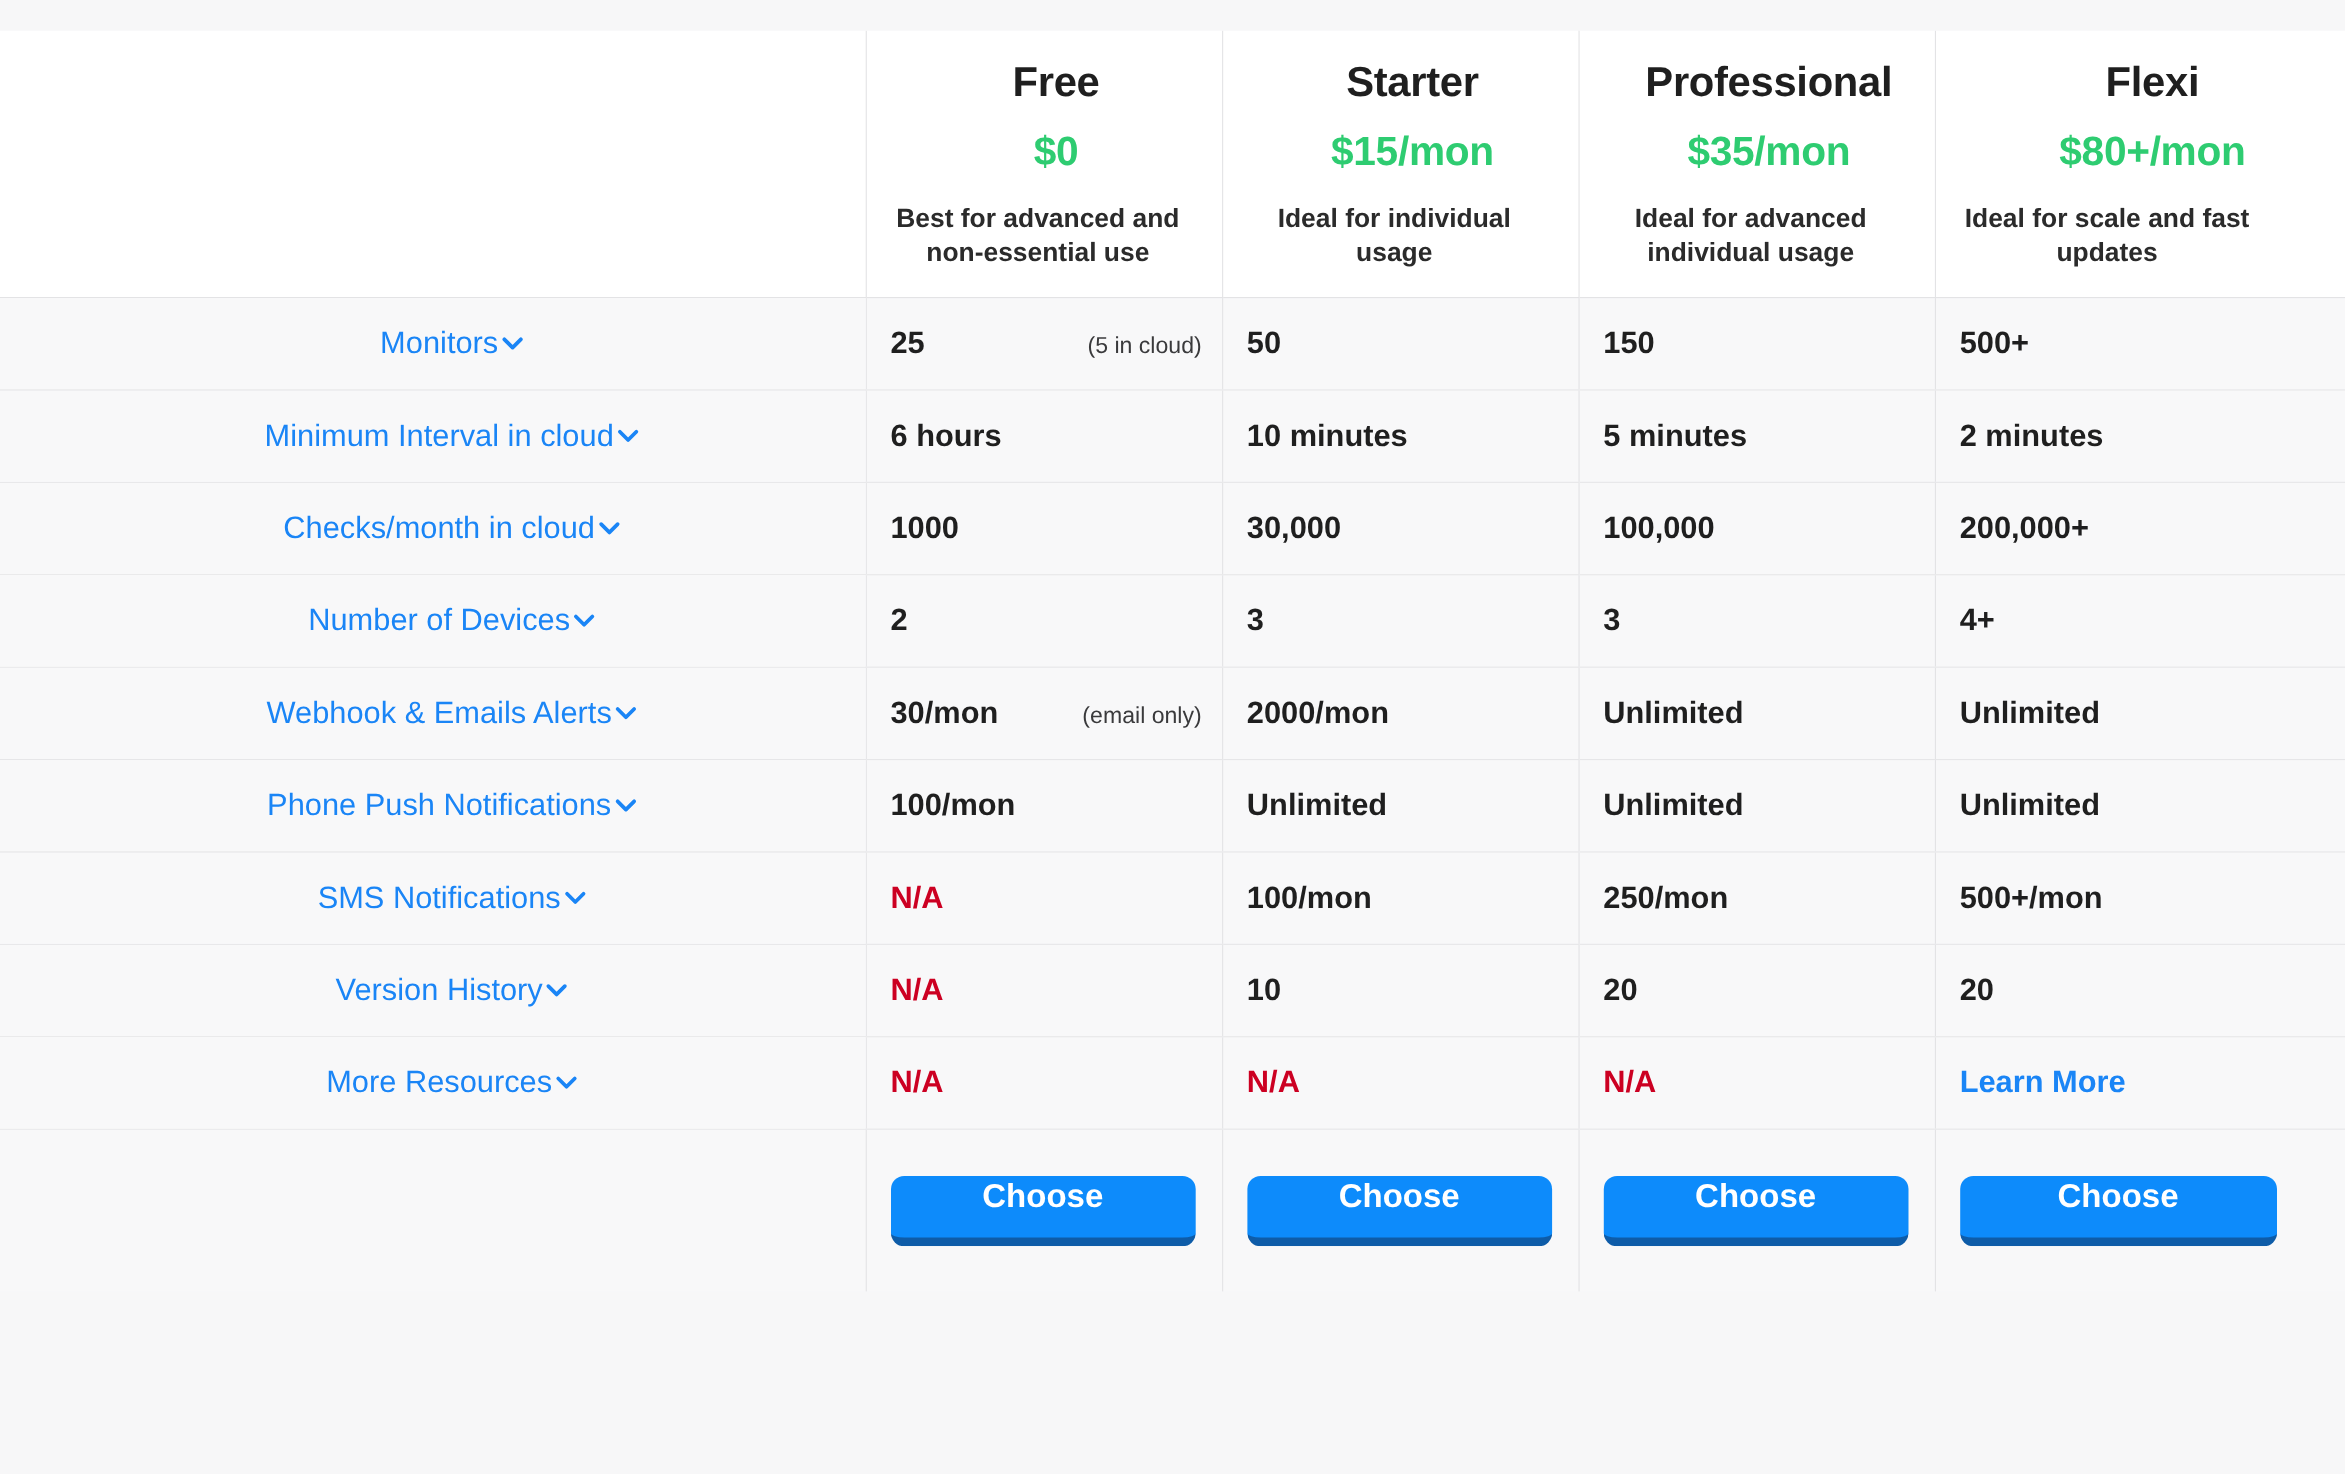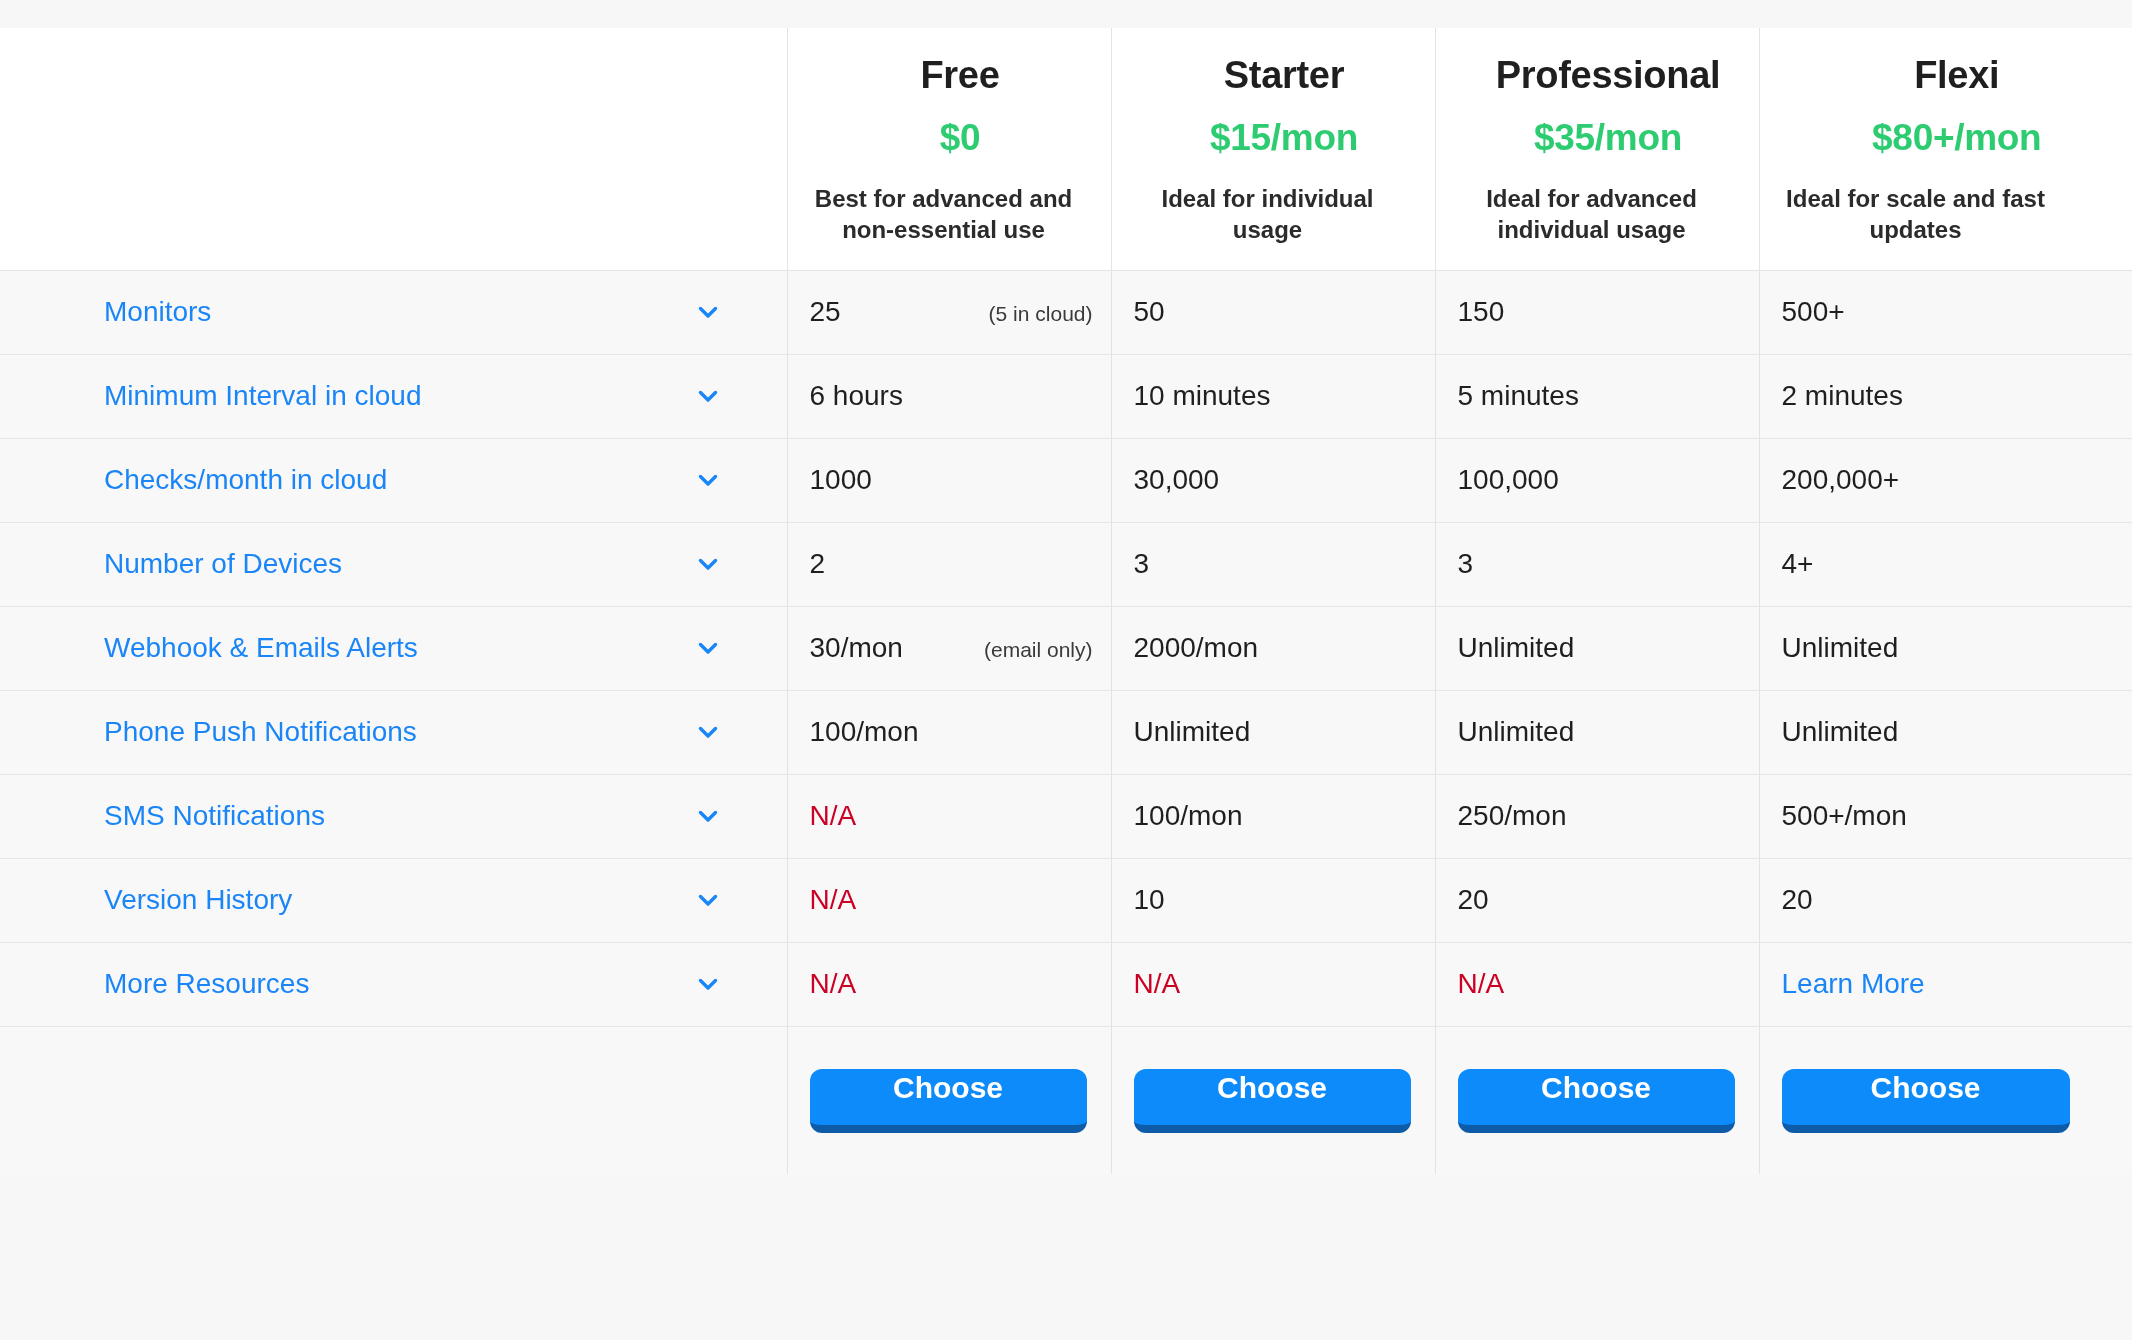--- a/index.html
+++ b/index.html
@@ -92,21 +92,21 @@
   .feature-cell {
     background: #f8f8f9;
     border-bottom: 1px solid #e6e6e8;
     padding: 0 26px 0 104px;
     vertical-align: middle;
     position: relative;
   }
   .feature-inner {
     display: flex;
     align-items: center;
-    justify-content: space-between;
+    justify-content: center;
   }
   .feature-label {
     font-size: 28px;
     color: #1a85f6;
     line-height: 1;
     white-space: nowrap;
     cursor: pointer;
   }
   .chev {
     width: 26px;
@@ -128,21 +128,21 @@
     vertical-align: middle;
     font-size: 28px;
     color: #1f1f1f;
   }
   .val-inner {
     display: flex;
     align-items: baseline;
     justify-content: space-between;
     width: 100%;
   }
-  .val-main { line-height: 1; }
+  .val-main { line-height: 1; font-weight: bold; }
   .val-main.na { color: #cc0022; }
   .val-main.link { color: #1a85f6; cursor: pointer; }
   .val-note {
     font-size: 21px;
     color: #3a3a3c;
     line-height: 1;
     white-space: nowrap;
     margin-left: 14px;
   }
 

